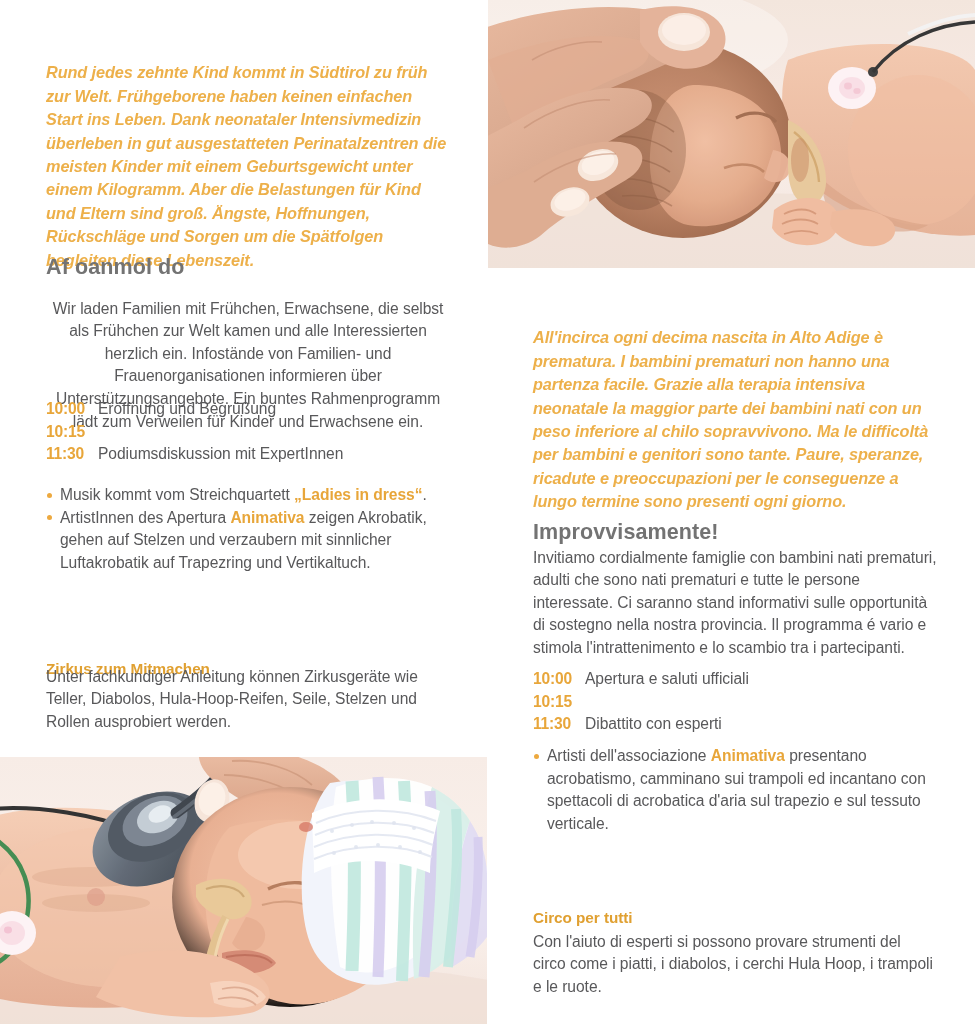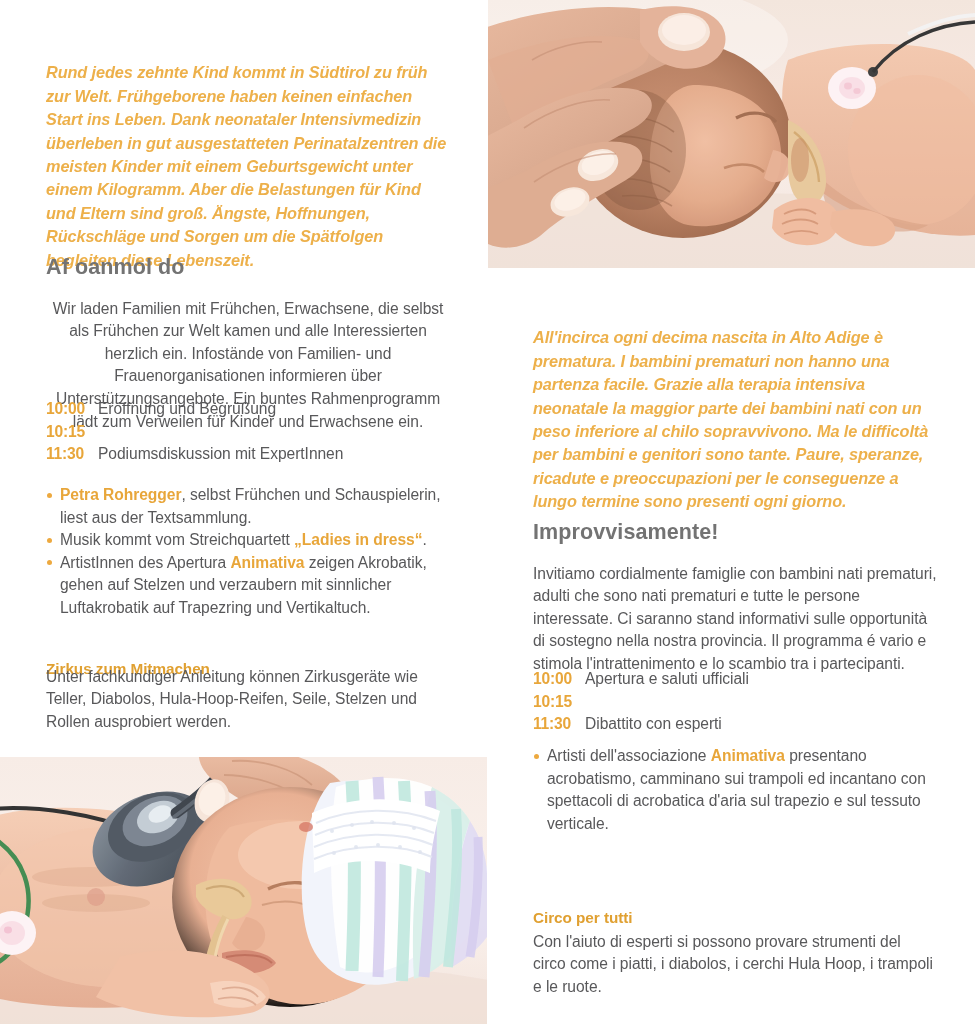--- a/index.html
+++ b/index.html
@@ -386,37 +386,36 @@
         <div class="sched-row">
           <span class="sched-time">10:15</span>
         </div>
         <div class="sched-row">
           <span class="sched-time">11:30</span>
           <span class="sched-desc">Podiumsdiskussion mit ExpertInnen</span>
         </div>
       </div>
 
     <div class="block bullets" style="top:484px;" id="german-bullets">
-        <div class="bullet-item"><span class="dot"></span><span class="hl">Petra Rohregger</span><span>, selbst Frühchen und Schauspielerin, liest aus der Textsammlung.</span></div>
         <div class="bullet-item"><span class="dot"></span><span>Musik kommt vom Streichquartett </span><span class="hl">„Ladies in dress“</span><span>.</span></div>
         <div class="bullet-item"><span class="dot"></span><span>ArtistInnen des Apertura </span><span class="hl">Animativa</span><span> zeigen Akrobatik, gehen auf Stelzen und verzaubern mit sinnlicher Luftakrobatik auf Trapezring und Vertikaltuch.</span></div>
       </div>
 
     <h3 class="block subheading" style="top:625px;margin-top:33px;">Zirkus zum Mitmachen</h3>
 
     <p class="block body" style="top:650px;">Unter fachkundiger Anleitung können Zirkusgeräte wie Teller, Diabolos, Hula-Hoop-Reifen, Seile, Stelzen und Rollen ausprobiert werden.</p>
   </div>
 
   <div class="col" id="col-right">
 
     <p class="block intro" style="top:310px;">All'incirca ogni decima nascita in Alto Adige è prematura. I bambini prematuri non hanno una partenza facile. Grazie alla terapia intensiva neonatale la maggior parte dei bambini nati con un peso inferiore al chilo sopravvivono. Ma le difficoltà per bambini e genitori sono tante. Paure, speranze, ricadute e preoccupazioni per le conseguenze a lungo termine sono presenti ogni giorno.</p>
 
     <h2 class="block heading" style="top:501px;">Improvvisamente!</h2>
 
-    <p class="block body" style="top:547px;">Invitiamo cordialmente famiglie con bambini nati prematuri, adulti che sono nati prematuri e tutte le persone interessate. Ci saranno stand informativi sulle opportunità di sostegno nella nostra provincia. Il programma é vario e stimola l'intrattenimento e lo scambio tra i partecipanti.</p>
+    <p class="block body" style="top:531px;">Invitiamo cordialmente famiglie con bambini nati prematuri, adulti che sono nati prematuri e tutte le persone interessate. Ci saranno stand informativi sulle opportunità di sostegno nella nostra provincia. Il programma é vario e stimola l'intrattenimento e lo scambio tra i partecipanti.</p>
 
     <div class="block schedule" style="top:668px;" id="italian-schedule">
         <div class="sched-row">
           <span class="sched-time">10:00</span>
           <span class="sched-desc">Apertura e saluti ufficiali</span>
         </div>
         <div class="sched-row">
           <span class="sched-time">10:15</span>
         </div>
         <div class="sched-row">

